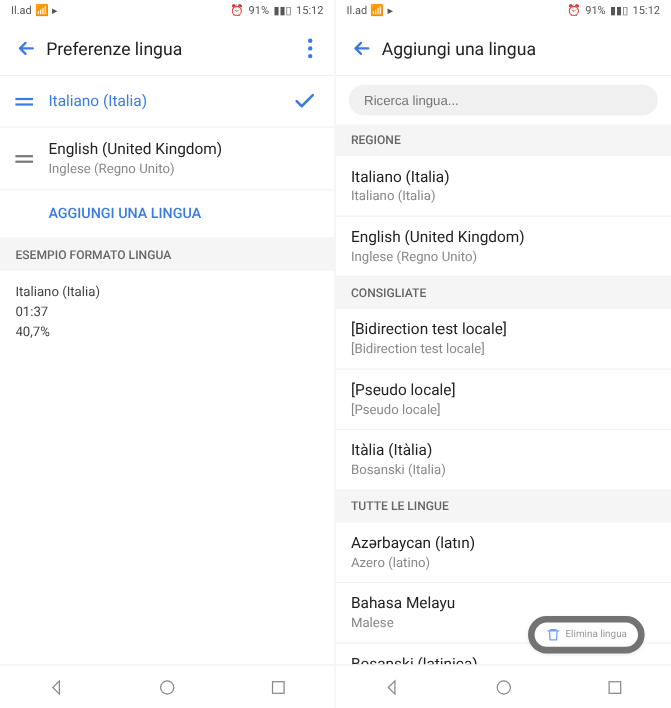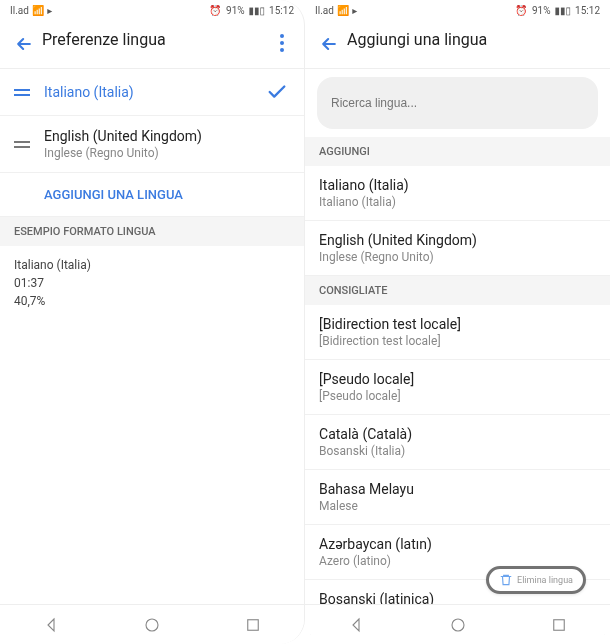--- a/index.html
+++ b/index.html
@@ -1,32 +1,32 @@
 <!DOCTYPE html>
 <html><head>
 <meta charset="utf-8">
 <style>
 * { box-sizing: border-box; margin: 0; padding: 0; }
 body { font-family: -apple-system, BlinkMacSystemFont, "Segoe UI", Roboto, sans-serif; font-size: 13px; color: #333; background: #fff; width: 610px; }
 .container { display: flex; width: 610px; }
-.panel { width: 312px; display: flex; flex-direction: column; height: 644px; overflow: hidden; position: relative; border-radius: 25px; }
+.panel { width: 312px; display: flex; flex-direction: column; height: 644px; overflow: hidden; position: relative; }
 .panel-left { border-right: 1px solid #eee; }
 
 .status-bar { display: flex; justify-content: space-between; align-items: center; padding: 4px 10px; font-size: 10px; color: #555; height: 20px; }
 .status-left { display: flex; align-items: center; gap: 3px; }
 .status-right { display: flex; align-items: center; gap: 4px; }
 
-.header { display: flex; padding: 10px 14px 10px 6px; border-bottom: 1px solid #eee; }
+.header { display: flex; align-items: center; padding: 10px 14px 10px 6px; border-bottom: 1px solid #eee; }
 .back { color: #3b7be0; display: flex; align-items: center; padding: 4px 8px; cursor: pointer; }
 .header-title { font-size: 16px; color: #222; flex: 1; }
 .menu-dots { color: #3b7be0; padding: 4px 6px; cursor: pointer; display: flex; flex-direction: column; gap: 3px; align-items: center; }
 .menu-dots span { width: 4px; height: 4px; background: #3b7be0; border-radius: 50%; display: block; }
 
 .search-wrap { padding: 8px 12px; }
-.search-input { width: 100%; background: #f0f0f0; border: none; border-radius: 16px; padding: 19px 14px; font-size: 12px; color: #888; outline: none; }
+.search-input { width: 100%; background: #f0f0f0; border: none; border-radius: 16px; padding: 7px 14px; font-size: 12px; color: #888; outline: none; }
 
 .lang-row { display: flex; align-items: center; padding: 12px 16px 12px 14px; border-bottom: 1px solid #f0f0f0; }
 .drag-handle { color: #3b7be0; margin-right: 14px; display: flex; flex-direction: column; gap: 3px; cursor: grab; }
 .drag-handle span { width: 16px; height: 2px; background: #3b7be0; display: block; }
 .lang-row.secondary .drag-handle span { background: #777; }
 .lang-text { flex: 1; }
 .lang-name { font-size: 14px; color: #3b7be0; }
 .lang-row.secondary .lang-name { color: #222; }
 .lang-sub { font-size: 12px; color: #888; margin-top: 2px; }
 .check { color: #3b7be0; }
@@ -34,21 +34,21 @@
 .add-lang { padding: 14px 16px 14px 44px; color: #3b7be0; font-size: 13px; font-weight: 500; border-bottom: 1px solid #f0f0f0; cursor: pointer; }
 
 .section-header { background: #f5f5f5; padding: 8px 14px; font-size: 11px; color: #666; font-weight: 500; }
 
 .region-info { padding: 10px 14px; font-size: 12px; color: #444; line-height: 1.5; }
 
 .item { padding: 11px 14px; border-bottom: 1px solid #f0f0f0; cursor: pointer; }
 .item-name { font-size: 14px; color: #222; }
 .item-sub { font-size: 12px; color: #888; margin-top: 2px; }
 
-.floating-pill { position: absolute; bottom: 50px; right: 24px; background: #fff; border: 3px solid #737373; border-radius: 18px; padding: 4px 10px; display: flex; align-items: center; gap: 4px; box-shadow: 0 1px 3px rgba(0,0,0,0.1); font-size: 9px; color: #999; }
+.floating-pill { position: absolute; bottom: 50px; right: 24px; background: #fff; border: 6px solid #737373; border-radius: 18px; padding: 4px 10px; display: flex; align-items: center; gap: 4px; box-shadow: 0 1px 3px rgba(0,0,0,0.1); font-size: 9px; color: #999; }
 
 .nav-bar { position: absolute; bottom: 0; left: 0; right: 0; height: 40px; display: flex; justify-content: space-around; align-items: center; background: #fff; border-top: 1px solid #eee; }
 .nav-btn { color: #888; cursor: pointer; padding: 6px 20px; }
 
 svg { display: block; }
 </style>
 </head>
 <body>
 
 <div class="container">
@@ -160,51 +160,52 @@
             <path d="M19 12H5M11 18l-6-6 6-6"></path>
           </svg>
       </div>
       <div class="header-title">Aggiungi una lingua</div>
     </div>
 
     <div class="search-wrap">
       <input class="search-input" placeholder="Ricerca lingua..." style="">
     </div>
 
-    <div class="section-header">AGGIUNGI</div>
+    <div class="section-header">REGIONE</div>
     <div class="item">
       <div class="item-name">Italiano (Italia)</div>
       <div class="item-sub">Italiano (Italia)</div>
     </div>
     <div class="item">
       <div class="item-name">English (United Kingdom)</div>
       <div class="item-sub">Inglese (Regno Unito)</div>
     </div>
 
     <div class="section-header">CONSIGLIATE</div>
     <div class="item">
       <div class="item-name">[Bidirection test locale]</div>
       <div class="item-sub">[Bidirection test locale]</div>
     </div>
     <div class="item">
       <div class="item-name">[Pseudo locale]</div>
       <div class="item-sub">[Pseudo locale]</div>
     </div>
     <div class="item">
-      <div class="item-name">Català (Català)</div>
+      <div class="item-name">Itàlia (Itàlia)</div>
       <div class="item-sub">Bosanski (Italia)</div>
     </div>
 
+    <div class="section-header">TUTTE LE LINGUE</div>
+    <div class="item">
+      <div class="item-name">Azərbaycan (latın)</div>
+      <div class="item-sub">Azero (latino)</div>
+    </div>
     <div class="item">
       <div class="item-name">Bahasa Melayu</div>
       <div class="item-sub">Malese</div>
-    </div>
-    <div class="item">
-      <div class="item-name">Azərbaycan (latın)</div>
-      <div class="item-sub">Azero (latino)</div>
     </div>
     <div class="item">
       <div class="item-name">Bosanski (latinica)</div>
       <div class="item-sub">Bosniaco (latino)</div>
     </div>
 
     <div class="floating-pill">
       <span>
         <svg width="14" height="14" viewBox="0 0 24 24" fill="none" stroke="#6ba4ee" stroke-width="2">
             <path d="M3 6h18M8 6V4h8v2M6 6l1 14h10l1-14"></path>

